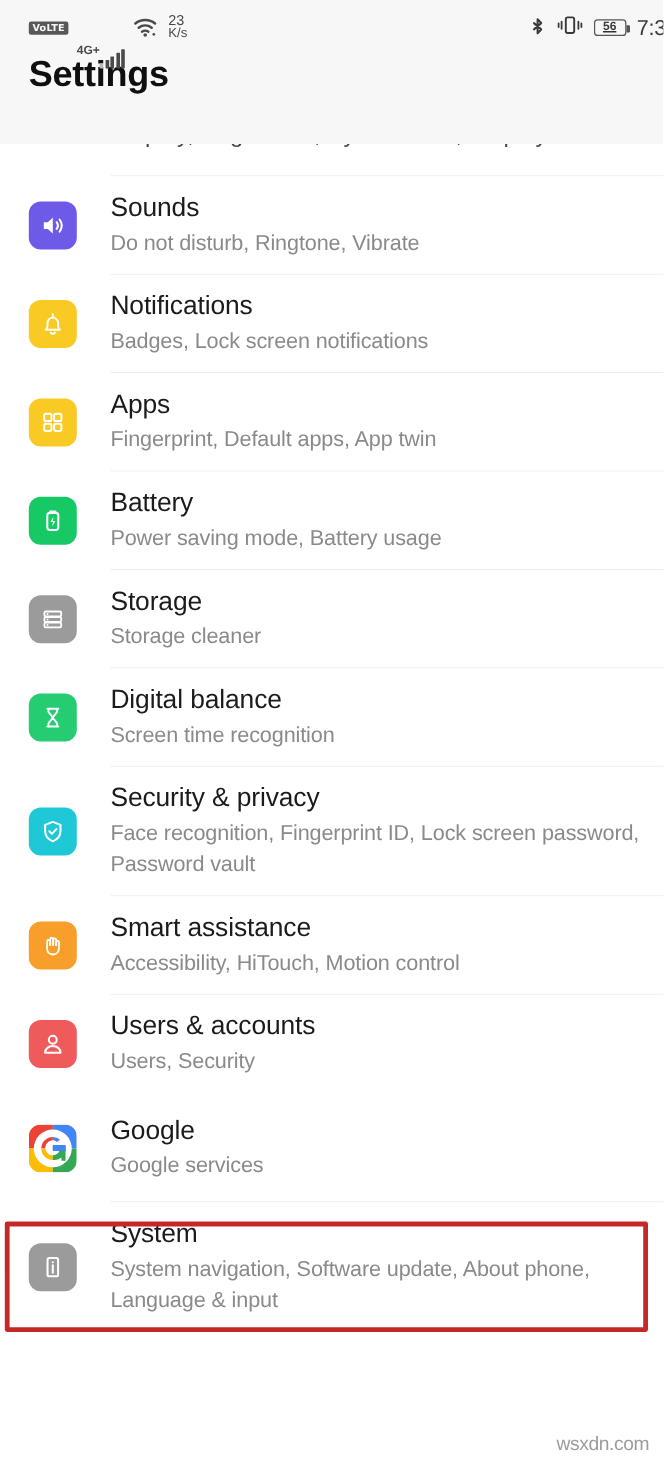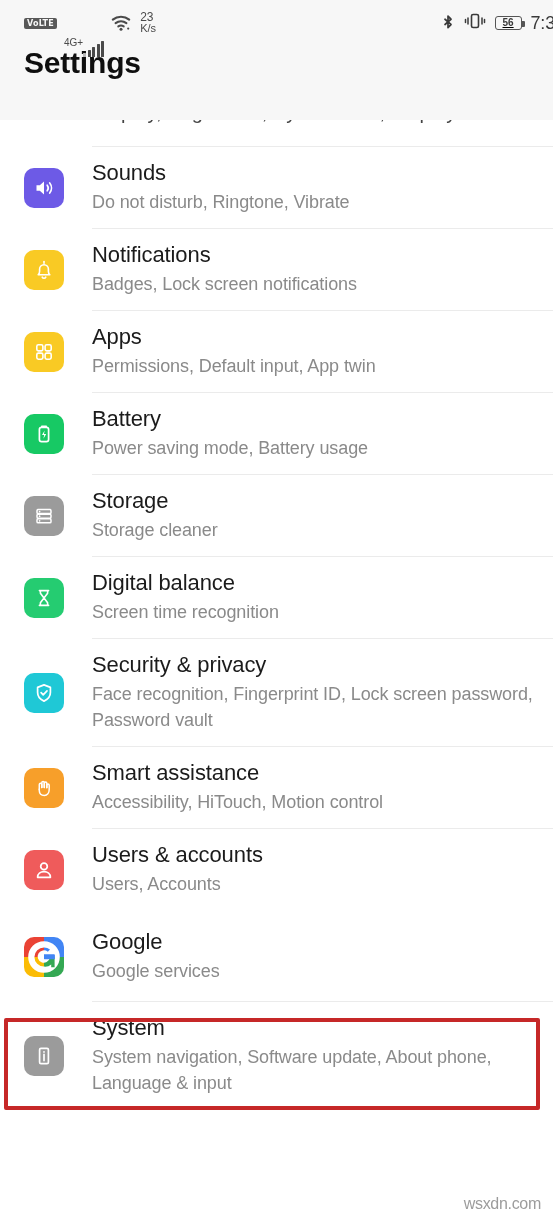--- a/index.html
+++ b/index.html
@@ -56,21 +56,21 @@
     padding: 2px 3px 1px 3px;
     border-radius: 2px;
     line-height: 1;
     font-family: "DejaVu Sans", sans-serif;
   }
 
   .net-group { display: flex; align-items: flex-end; gap: 1px; position: relative; }
   .net-label {
     font-size: 10px;
     color: #4a4a4a;
-    font-weight: normal;
+    font-weight: bold;
     line-height: 1;
     margin-bottom: 9px;
     margin-right: -1px;
     margin-top: 48px;
   }
   .bars { display: flex; align-items: flex-end; gap: 1.5px; height: 15px; }
   .bars i { width: 3px; background: #4a4a4a; border-radius: .5px; display: block; }
   .bars i:nth-child(1){ height: 4px; background:#b8b8b8; }
   .bars i:nth-child(2){ height: 7px; }
   .bars i:nth-child(3){ height: 10px; }
@@ -322,21 +322,21 @@
           <svg width="24" height="24" viewBox="0 0 24 24">
             <rect x="4.8" y="4.8" width="6.1" height="6.1" rx="1.6" stroke="#fff" stroke-width="1.6" fill="none"></rect>
             <rect x="13.1" y="4.8" width="6.1" height="6.1" rx="1.6" stroke="#fff" stroke-width="1.6" fill="none"></rect>
             <rect x="4.8" y="13.1" width="6.1" height="6.1" rx="1.6" stroke="#fff" stroke-width="1.6" fill="none"></rect>
             <rect x="13.1" y="13.1" width="6.1" height="6.1" rx="1.6" stroke="#fff" stroke-width="1.6" fill="none"></rect>
           </svg>
         </div>
       </div>
       <div class="texts">
         <div class="title">Apps</div>
-        <div class="subtitle">Permissions, Default input, App twin</div>
+        <div class="subtitle">Fingerprint, Default apps, App twin</div>
       </div>
     </div>
     <div class="divider"></div>
 
     <div class="row">
       <div class="icon-wrap">
         <div class="tile" style="background:#17c964;">
           <svg width="24" height="24" viewBox="0 0 24 24">
             <rect x="7.4" y="5.4" width="9.2" height="14.2" rx="2.2" stroke="#fff" stroke-width="1.7" fill="none"></rect>
             <path d="M9.8 4.3h4.4" stroke="#fff" stroke-width="1.7" stroke-linecap="round"></path>
@@ -426,21 +426,21 @@
       <div class="icon-wrap">
         <div class="tile" style="background:#ef5b5b;">
           <svg width="24" height="24" viewBox="0 0 24 24">
             <circle cx="12" cy="8.4" r="3.3" stroke="#fff" stroke-width="1.7" fill="none"></circle>
             <path d="M5.6 19.3c0-3.4 2.9-5.6 6.4-5.6s6.4 2.2 6.4 5.6z" stroke="#fff" stroke-width="1.7" fill="none" stroke-linejoin="round"></path>
           </svg>
         </div>
       </div>
       <div class="texts">
         <div class="title">Users &amp; accounts</div>
-        <div class="subtitle">Users, Accounts</div>
+        <div class="subtitle">Users, Security</div>
       </div>
     </div>
     <div class="divider" style="opacity:0;"></div>
 
     <div class="row" style="padding-top:5px;padding-bottom:4px;">
       <div class="icon-wrap">
         <div class="gtile">
           <svg width="40" height="40" viewBox="0 0 40 40">
             <rect x="0" y="0" width="20" height="20" fill="#ea4335"></rect>
             <rect x="20" y="0" width="20" height="20" fill="#4285f4"></rect>

